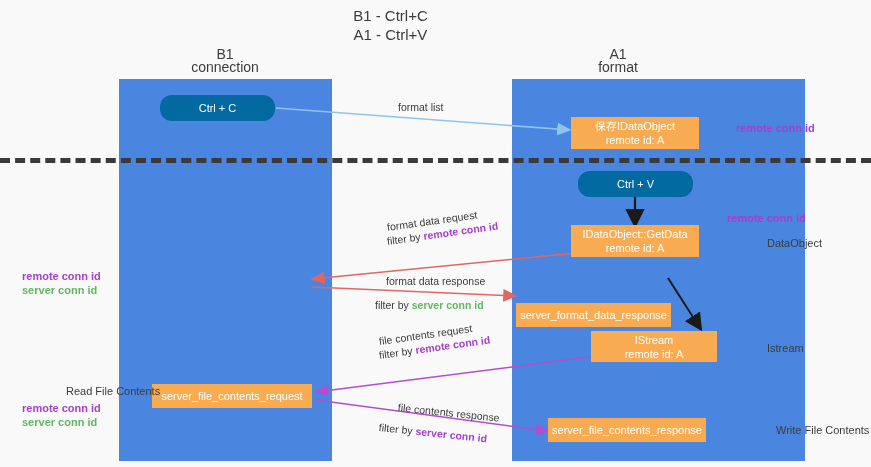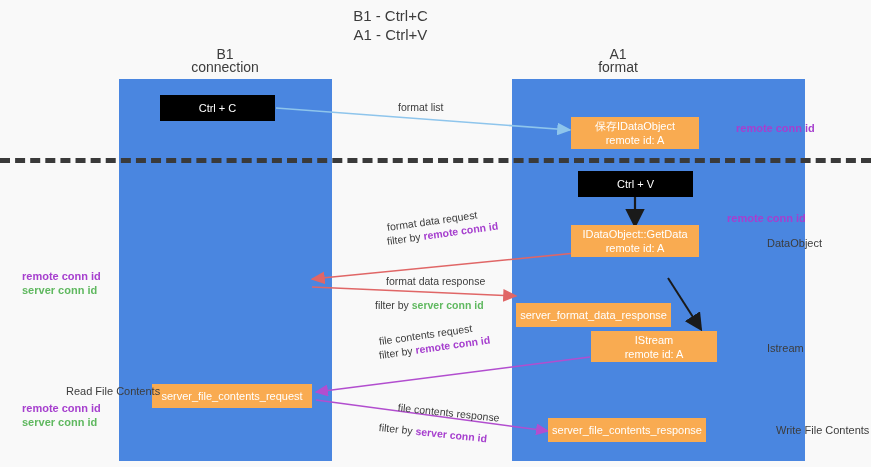--- a/index.html
+++ b/index.html
@@ -32,21 +32,21 @@
     position:absolute;left:0;top:158px;width:871px;height:0;
     border-top:5px dashed #3a3a3a;
   }
 
   .box{
     position:absolute;
     display:flex;flex-direction:column;align-items:center;justify-content:center;
     color:#ffffff;font-size:11px;line-height:14px;text-align:center;
     box-sizing:border-box;
   }
-  .box.green{background:#000000;}
+  .box.green{background:#0369a1;border-radius:12px;}
   .box.orange{background:#f9ab51;}
 
   .side-label{
     position:absolute;font-size:11px;line-height:14px;
   }
   .side-label .purple{color:#a63fce;font-weight:bold;}
   .side-label .green{color:#5fb85f;font-weight:bold;}
   .side-label .plain{color:#3c3c3c;padding-left:40px;}
 
   .arrow-label{

